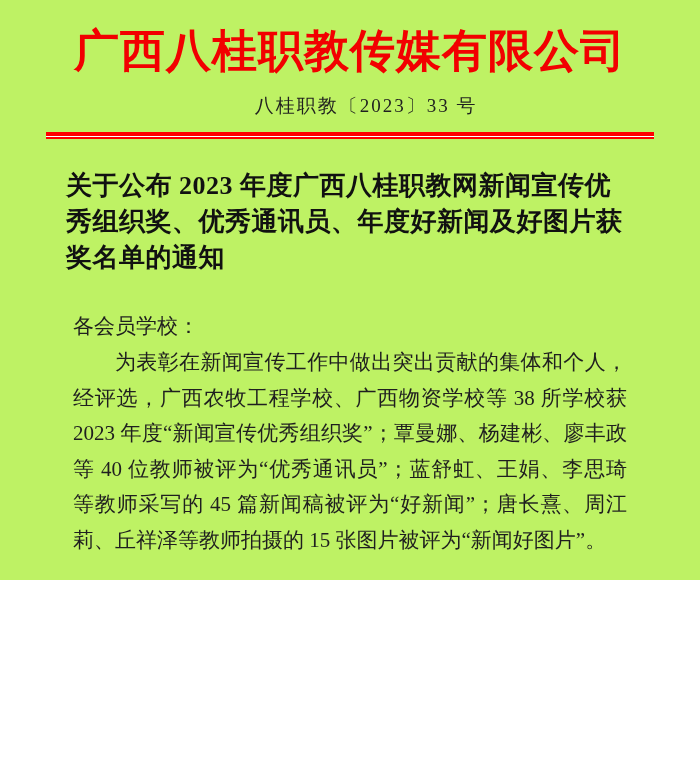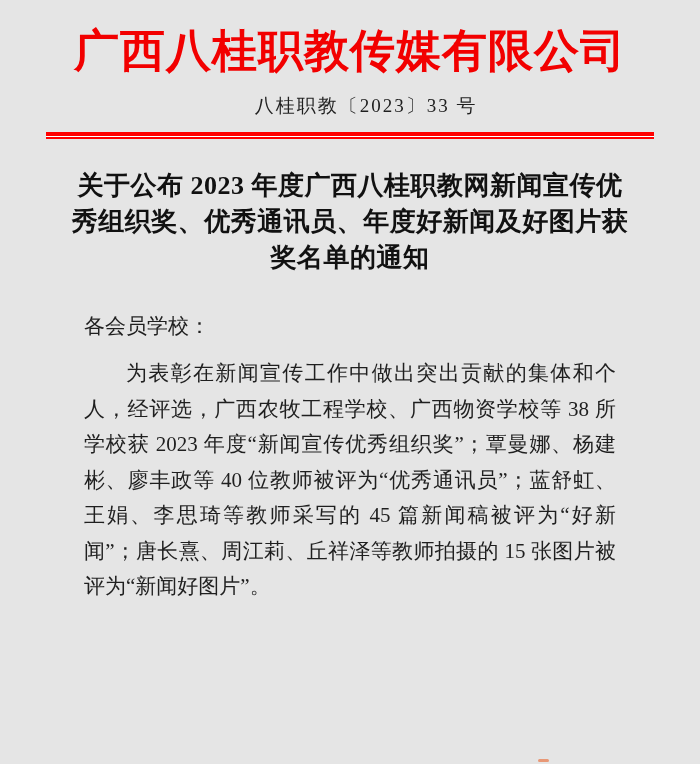--- a/index.html
+++ b/index.html
@@ -3,22 +3,22 @@
 <meta charset="utf-8">
 <style>
   html, body {
     margin: 0;
     padding: 0;
     background: #ffffff;
   }
   .page {
     position: relative;
     width: 700px;
-    height: 764px;
-    background: #e5e5e5;
+    height: 580px;
+    background: #bef264;
     overflow: hidden;
     font-family: "Liberation Serif", "DejaVu Serif", serif;
   }
   .org-name {
     margin: 26px auto 0;
     width: 660px;
     text-align: center;
     color: #f20000;
     font-size: 45px;
     font-weight: bold;
@@ -38,38 +38,37 @@
     width: 608px;
     margin: 13px auto 0;
     height: 1px;
     background: #ffffff;
     border-top: 4px solid #ff0000;
     border-bottom: 2px solid #ff0000;
   }
   .title {
     width: 568px;
     margin: 29px auto 0;
-    text-align: center;
     font-size: 26px;
     font-weight: bold;
     line-height: 36px;
     color: #111111;
     letter-spacing: 0.5px;
   }
   .body {
     width: 556px;
     margin: 33px auto 0;
     font-size: 21px;
     line-height: 35.5px;
     color: #1f1f1f;
     text-align: justify;
     text-justify: inter-ideograph;
   }
   .body p {
-    margin: 12px;
+    margin: 1px;
     padding: 0;
   }
   .para {
     text-indent: 2em;
   }
   .scan-artifact {
     position: absolute;
     left: 538px;
     top: 759px;
     width: 11px;

